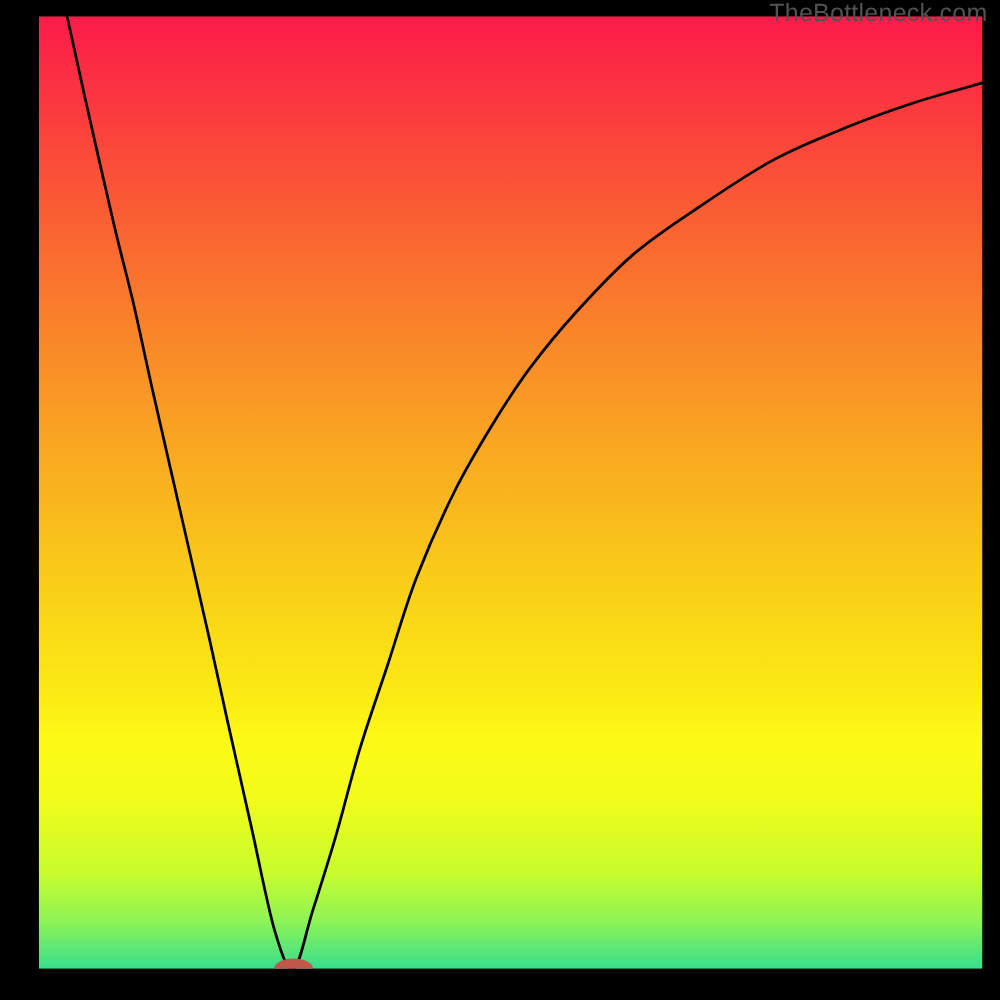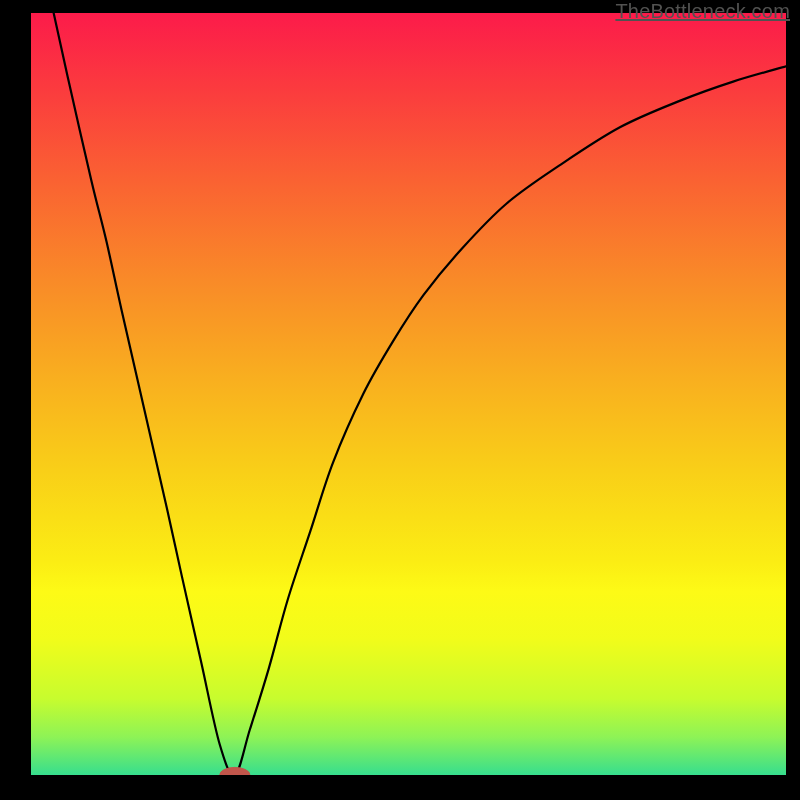--- a/index.html
+++ b/index.html
@@ -26,21 +26,20 @@
     
   }
   .attribution {
     position: absolute;
     top: 0px;
     right: 10px;
     color: #525251;
     font-size: 20px;
     font-weight: 500;
     letter-spacing: 0.2px;
-    text-decoration: underline;
   }
   svg {
     display: block;
   }
 </style>
 </head>
 <body>
 
 <div class="frame">
 

